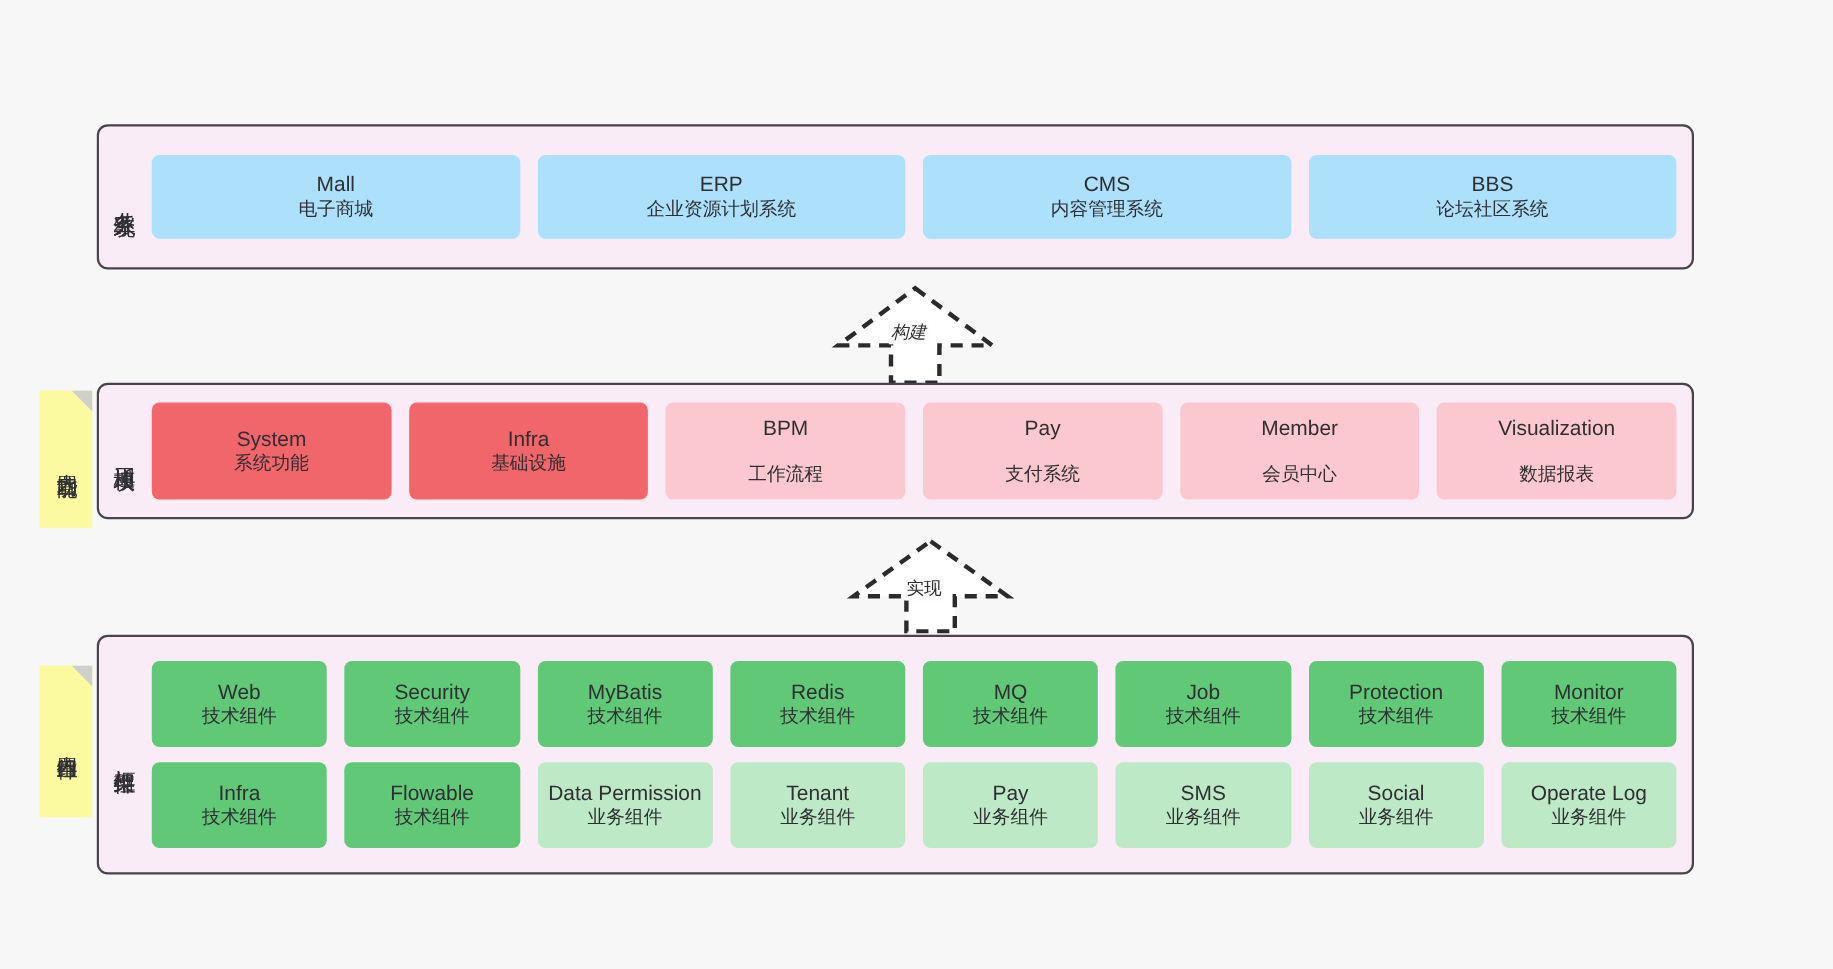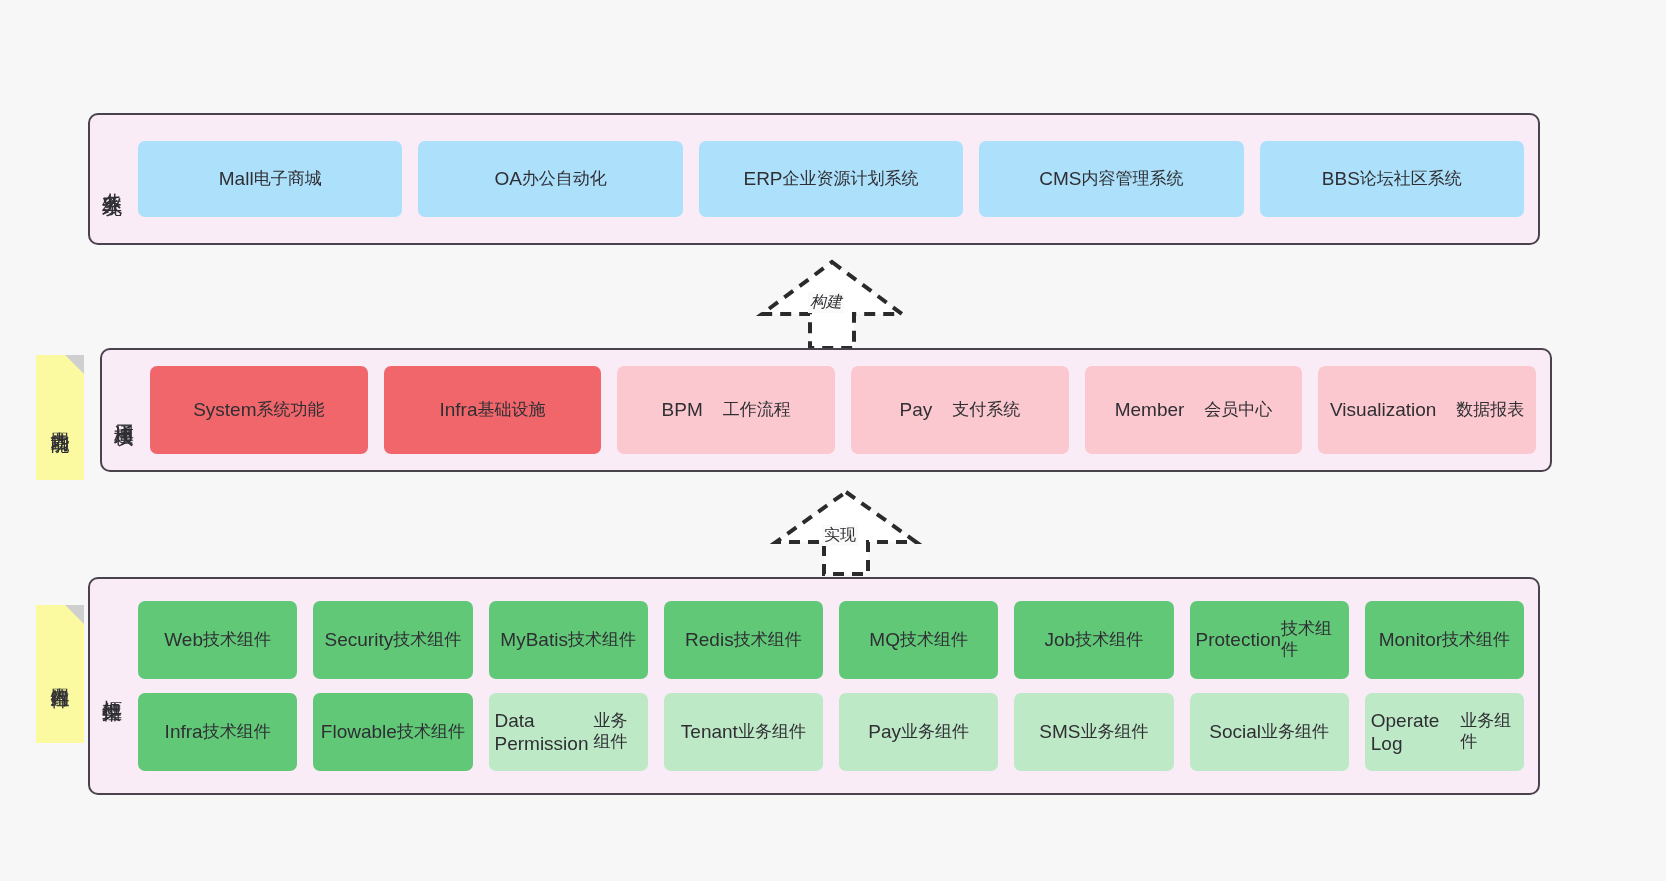--- a/index.html
+++ b/index.html
@@ -47,21 +47,21 @@
     padding:0 14px 0 4px;
   }
   .row{
     display:flex;
     gap:16px;
   }
   .cell{
     flex:1 1 0;
     border-radius:7px;
     display:flex;
-    flex-direction:row;
+    flex-direction:column;
     align-items:center;
     justify-content:center;
     text-align:left;
     line-height:1.22;
     box-sizing:border-box;
     padding:20px 6px;
   }
   .cell .en{font-size:19px;}
   .cell .cn{font-size:17px;}
 
@@ -122,24 +122,20 @@
 
   <div class="section" id="sec-business" style="left:88px;top:113px;width:1452px;height:132px;">
     <div class="sec-label">业务系统</div>
     <div class="sec-body">
       <div class="row">
         <div class="cell c-blue">
           <div class="en">Mall</div>
           <div class="cn">电子商城</div>
         </div>
         <div class="cell c-blue">
-          <div class="en">OA</div>
-          <div class="cn">办公自动化</div>
-        </div>
-        <div class="cell c-blue">
           <div class="en">ERP</div>
           <div class="cn">企业资源计划系统</div>
         </div>
         <div class="cell c-blue">
           <div class="en">CMS</div>
           <div class="cn">内容管理系统</div>
         </div>
         <div class="cell c-blue">
           <div class="en">BBS</div>
           <div class="cn">论坛社区系统</div>
@@ -153,21 +149,21 @@
       <path d="M80 4 L150 56 L102 56 L102 90 L58 90 L58 56 L10 56 Z" fill="#ffffff" stroke="#2b2b2b" stroke-width="4" stroke-dasharray="11,8" stroke-linejoin="miter"></path>
     </svg>
   </div>
   <div class="arrow-label" style="left:808px;top:292px;font-style:italic;">构建</div>
 
   <div class="note" style="left:36px;top:355px;height:125px;">
     <span class="fold"></span>
     <span>内置功能</span>
   </div>
 
-  <div class="section" id="sec-modules" style="left:100px;top:348px;width:1452px;height:124px;">
+  <div class="section" id="sec-modules" style="left:88px;top:348px;width:1452px;height:124px;">
     <div class="sec-label">通用模块</div>
     <div class="sec-body">
       <div class="row">
         <div class="cell c-red">
           <div class="en">System</div>
           <div class="cn">系统功能</div>
         </div>
         <div class="cell c-red">
           <div class="en">Infra</div>
           <div class="cn">基础设施</div>

